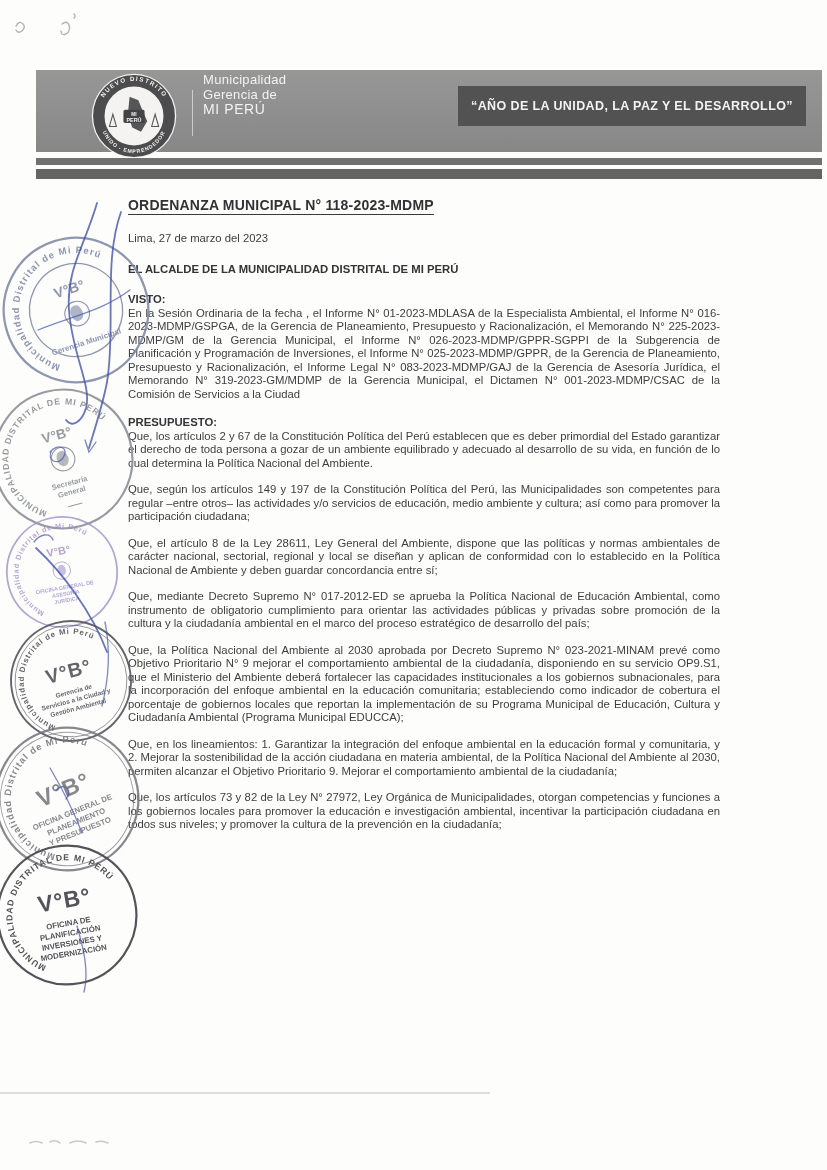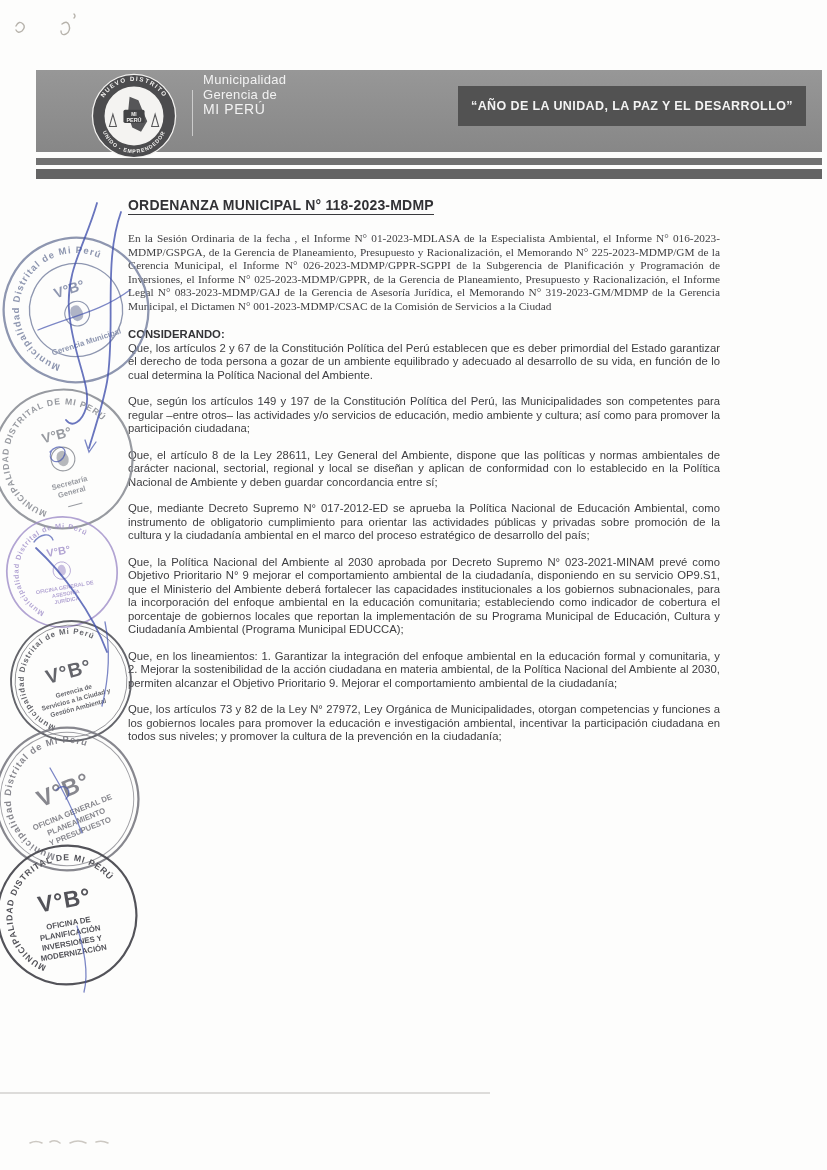--- a/index.html
+++ b/index.html
@@ -30,21 +30,21 @@
   .doc{ position:absolute; left:128px; top:196px; width:592px; color:#3e3e41; }
   .doc .title{
     display:inline-block; font-size:14px; font-weight:bold; color:#323235;
     border-bottom:1.6px solid #3a3a3d; padding-bottom:1px; margin:0 12px 17px 0; letter-spacing:.2px;
   }
   .doc p{ margin:0; font-size:11.3px; line-height:13.5px; }
   .dateline{ margin-bottom:17px !important; }
   .addressee{ font-weight:bold; color:#343437; margin-bottom:17px !important; }
   .sec-label{ font-weight:bold; color:#343437; }
   .body-text{ text-align:justify; }
-  .gap-sm{ margin-bottom:15px !important;font-family:Liberation Serif, serif; }
+  .gap-sm{ margin-bottom:15px !important; }
   .gap-p{ margin-bottom:13px !important; }
 
   
   .stamp{ position:absolute; pointer-events:none; }
   .stamp svg{ width:100%; height:100%; overflow:visible; }
   .stamp .ring-o{ fill:none; stroke:currentColor; stroke-width:2.4; }
   .stamp .ring-o2{ fill:none; stroke:currentColor; stroke-width:1; opacity:.8; }
   .stamp .ring-i{ fill:none; stroke:currentColor; stroke-width:1.4; }
   .stamp text{ fill:currentColor; }
   .arc-text{ font-size:10px; font-weight:600; letter-spacing:1.1px; }
@@ -116,22 +116,25 @@
 
   <div class="banner">
     <span>“AÑO DE LA UNIDAD, LA PAZ Y EL DESARROLLO”</span>
   </div>
 
   <div class="stripe stripe1"></div>
   <div class="stripe stripe2"></div>
 
   <main class="doc">
     <h1 class="title">ORDENANZA MUNICIPAL N° 118-2023-MDMP</h1>
+    <p class="dateline">Lima, 27 de marzo del 2023</p>
+    <p class="addressee">EL ALCALDE DE LA MUNICIPALIDAD DISTRITAL DE MI PERÚ</p>
+    <p class="sec-label">VISTO:</p>
     <p class="body-text gap-sm">En la Sesión Ordinaria de la fecha , el Informe N° 01-2023-MDLASA de la Especialista Ambiental, el Informe N° 016-2023-MDMP/GSPGA, de la Gerencia de Planeamiento, Presupuesto y Racionalización, el Memorando N° 225-2023-MDMP/GM de la Gerencia Municipal, el Informe N° 026-2023-MDMP/GPPR-SGPPI de la Subgerencia de Planificación y Programación de Inversiones, el Informe N° 025-2023-MDMP/GPPR, de la Gerencia de Planeamiento, Presupuesto y Racionalización, el Informe Legal N° 083-2023-MDMP/GAJ de la Gerencia de Asesoría Jurídica, el Memorando N° 319-2023-GM/MDMP de la Gerencia Municipal, el Dictamen N° 001-2023-MDMP/CSAC de la Comisión de Servicios a la Ciudad</p>
-    <p class="sec-label">CONSIDERANDO:</p>
+    <p class="sec-label">PRESUPUESTO:</p>
     <p class="body-text gap-p">Que, los artículos 2 y 67 de la Constitución Política del Perú establecen que es deber primordial del Estado garantizar el derecho de toda persona a gozar de un ambiente equilibrado y adecuado al desarrollo de su vida, en función de lo cual determina la Política Nacional del Ambiente.</p>
     <p class="body-text gap-p">Que, según los artículos 149 y 197 de la Constitución Política del Perú, las Municipalidades son competentes para regular –entre otros– las actividades y/o servicios de educación, medio ambiente y cultura; así como para promover la participación ciudadana;</p>
     <p class="body-text gap-p">Que, el artículo 8 de la Ley 28611, Ley General del Ambiente, dispone que las políticas y normas ambientales de carácter nacional, sectorial, regional y local se diseñan y aplican de conformidad con lo establecido en la Política Nacional de Ambiente y deben guardar concordancia entre sí;</p>
     <p class="body-text gap-p">Que, mediante Decreto Supremo N° 017-2012-ED se aprueba la Política Nacional de Educación Ambiental, como instrumento de obligatorio cumplimiento para orientar las actividades públicas y privadas sobre promoción de la cultura y la ciudadanía ambiental en el marco del proceso estratégico de desarrollo del país;</p>
     <p class="body-text gap-p">Que, la Política Nacional del Ambiente al 2030 aprobada por Decreto Supremo N° 023-2021-MINAM prevé como Objetivo Prioritario N° 9 mejorar el comportamiento ambiental de la ciudadanía, disponiendo en su servicio OP9.S1, que el Ministerio del Ambiente deberá fortalecer las capacidades institucionales a los gobiernos subnacionales, para la incorporación del enfoque ambiental en la educación comunitaria; estableciendo como indicador de cobertura el porcentaje de gobiernos locales que reportan la implementación de su Programa Municipal de Educación, Cultura y Ciudadanía Ambiental (Programa Municipal EDUCCA);</p>
     <p class="body-text gap-p">Que, en los lineamientos: 1. Garantizar la integración del enfoque ambiental en la educación formal y comunitaria, y 2. Mejorar la sostenibilidad de la acción ciudadana en materia ambiental, de la Política Nacional del Ambiente al 2030, permiten alcanzar el Objetivo Prioritario 9. Mejorar el comportamiento ambiental de la ciudadanía;</p>
     <p class="body-text gap-p">Que, los artículos 73 y 82 de la Ley N° 27972, Ley Orgánica de Municipalidades, otorgan competencias y funciones a los gobiernos locales para promover la educación e investigación ambiental, incentivar la participación ciudadana en todos sus niveles; y promover la cultura de la prevención en la ciudadanía;</p>
   </main>
 
   <div class="stamp stamp1">

